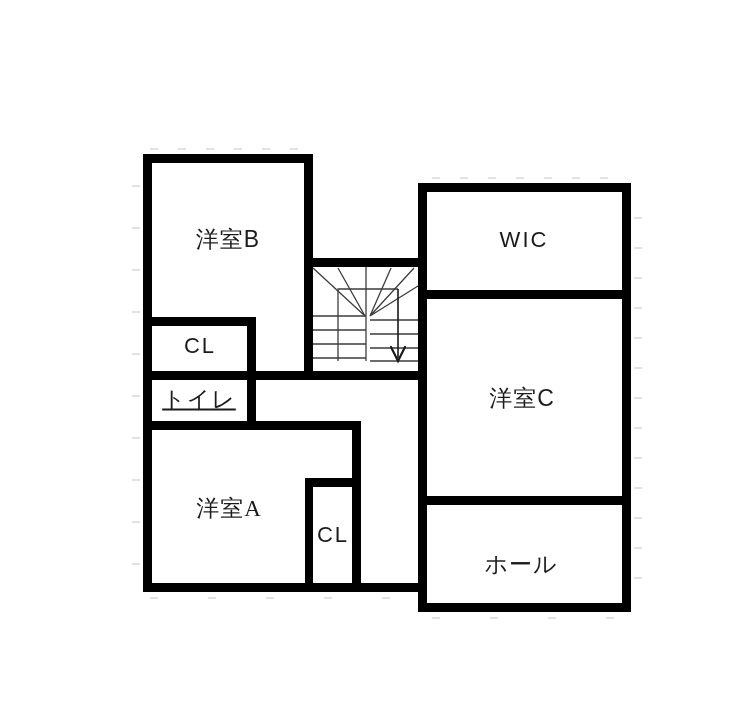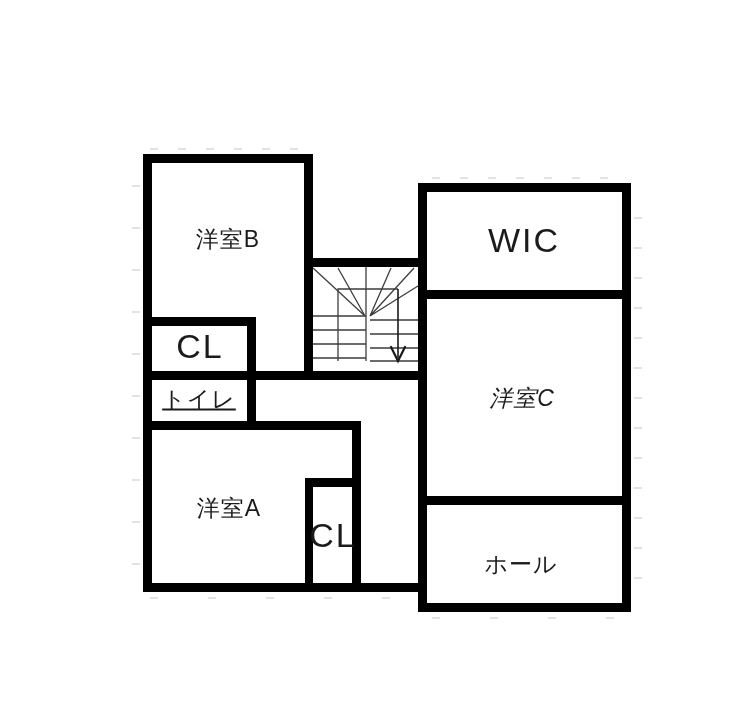--- a/index.html
+++ b/index.html
@@ -26,31 +26,31 @@
   .room-label {
     position: absolute;
     transform: translate(-50%, -50%);
     color: #1b1b1b;
     white-space: nowrap;
     font-size: 23px;
     letter-spacing: 1px;
     line-height: 1;
   }
   .room-label.latin {
-    font-size: 34px;
+    font-size: 22px;
     letter-spacing: 2px;
     text-align: right;
   }
   .lbl-room-b   { left: 228px; top: 211px; }
   .lbl-wic      { left: 524px; top: 212px; }
   .lbl-cl-upper { left: 200px; top: 318px; }
   .lbl-toilet   { left: 199px; top: 371px; text-decoration: underline; }
-  .lbl-room-a   { left: 229px; top: 480px; }
+  .lbl-room-a   { left: 229px; top: 480px; font-family: Liberation Serif, serif; }
   .lbl-cl-lower { left: 333px; top: 507px; }
-  .lbl-room-c   { left: 522px; top: 370px; font-style: italic; }
+  .lbl-room-c   { left: 522px; top: 370px; }
   .lbl-hall     { left: 521px; top: 536px; }
 </style>
 </head>
 <body>
 
 <div class="stage">
 
   <svg class="plan-svg" viewBox="0 0 750 706" shape-rendering="crispEdges">
 
     <g stroke="#d9d9d9" stroke-width="1.6" shape-rendering="auto">

